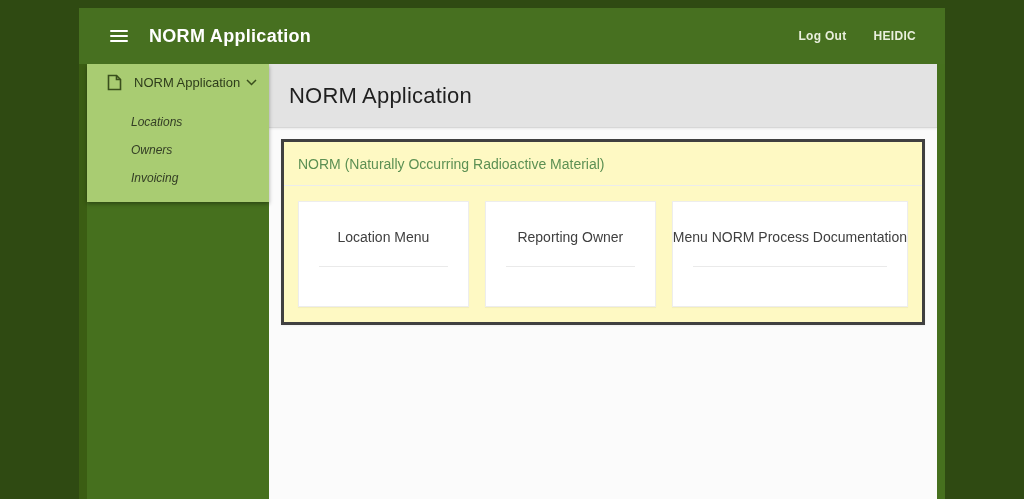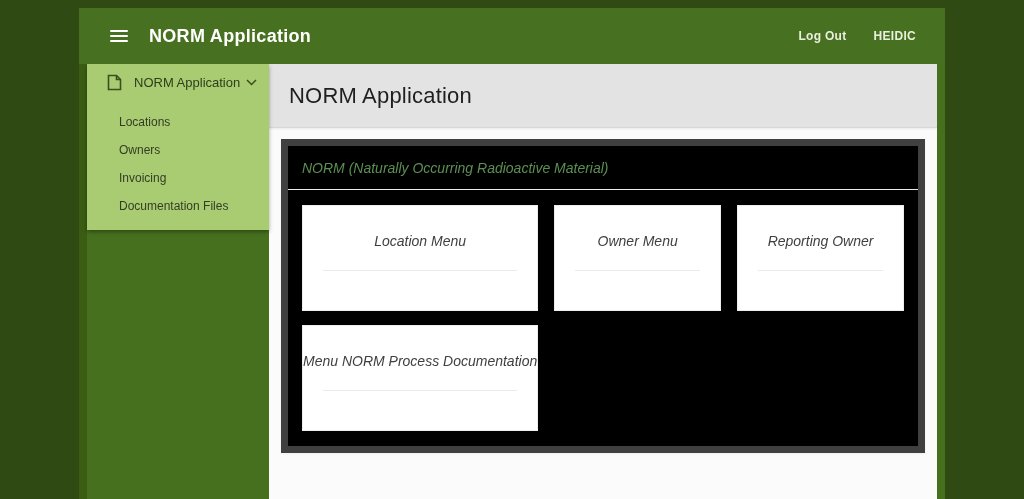--- a/index.html
+++ b/index.html
@@ -87,25 +87,26 @@
     margin-left: 12px;
     flex: 1;
     font-size: 13px;
     color: #2e3d1b;
   }
   .chevron { display: flex; align-items: center; margin-right: 2px; }
   .sidebar-items { padding-top: 8px; }
   .sidebar-item {
     height: 28px;
     line-height: 28px;
-    padding-left: 32px;
+    padding-left: 44px;
     font-size: 12px;
     color: #333d25;
     cursor: pointer;
     white-space: nowrap;
+    font-style: italic;
   }
 
   
   .main {
     position: absolute;
     left: 190px; top: 56px;
     right: 8px; bottom: 8px;
     background: #fbfbfb;
     overflow: hidden;
   }
@@ -121,24 +122,23 @@
     margin-left: 20px;
     font-size: 22px;
     font-weight: 400;
     color: #1f1f1f;
     letter-spacing: 0.2px;
   }
 
   .region {
     position: absolute;
     left: 12px; right: 12px; top: 75px;
-    background: #000000;
-    border: 7px solid #404040;
+    background: #fef9c3;
+    border: 3px solid #404040;
     box-shadow: 0 1px 2px rgba(0,0,0,0.05);
-    font-style: italic;
   }
   .region-header {
     padding: 14px 14px 13px 14px;
     font-size: 14px;
     color: #5c9053;
     border-bottom: 1px solid #ececec;
   }
   .region-body {
     padding: 15px 14px;
     display: grid;
@@ -197,42 +197,37 @@
       <span class="chevron">
         <svg width="11" height="7" viewBox="0 0 11 7" fill="none">
           <path d="M1 1 L5.5 5.5 L10 1" stroke="#3a4f1d" stroke-width="1.5" fill="none"></path>
         </svg>
       </span>
     </div>
     <div class="sidebar-items">
       <div class="sidebar-item">Locations</div>
       <div class="sidebar-item">Owners</div>
       <div class="sidebar-item">Invoicing</div>
-      <div class="sidebar-item">Documentation Files</div>
     </div>
   </div>
 
   <div class="main">
     <div class="page-header">
       <div class="page-title">NORM Application</div>
     </div>
 
     <div class="region">
       <div class="region-header">NORM (Naturally Occurring Radioactive Material)</div>
       <div class="region-body">
 
         <div class="menu-card">
           <div class="card-title">Location Menu</div>
           <div class="card-divider"></div>
         </div>
 
-        <div class="menu-card">
-          <div class="card-title">Owner Menu</div>
-          <div class="card-divider"></div>
-        </div>
 
         <div class="menu-card">
           <div class="card-title">Reporting Owner</div>
           <div class="card-divider"></div>
         </div>
 
 
         <div class="menu-card">
           <div class="card-title">Menu NORM Process Documentation</div>
           <div class="card-divider"></div>

